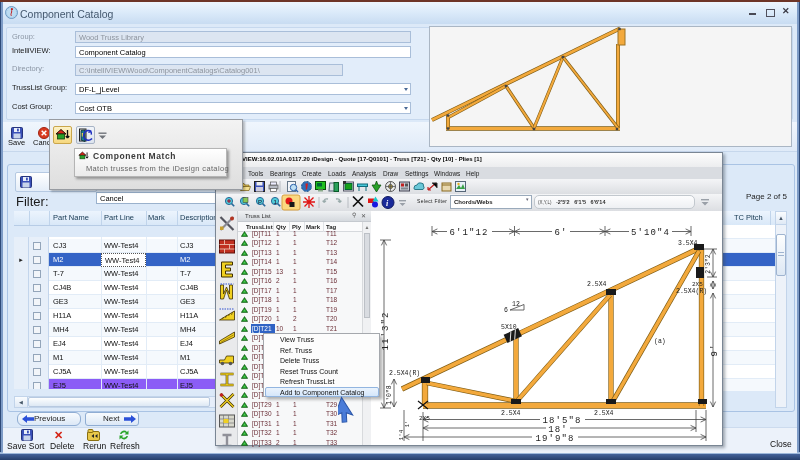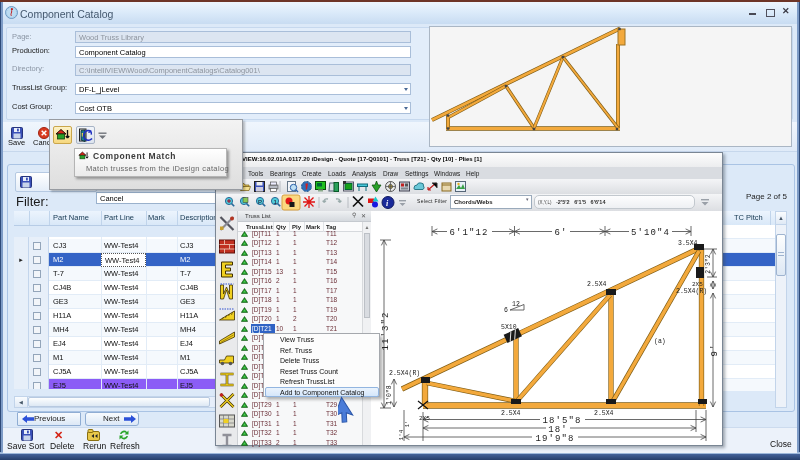--- a/index.html
+++ b/index.html
@@ -18,26 +18,26 @@
     <circle cx="6.5" cy="6.5" r="5" fill="none" stroke="#8ab8dd" stroke-width="0.6" stroke-dasharray="1.2,1.2"></circle>
     <path d="M6 4.2 Q7.5 4.0 7.2 5.5 Q7 6.8 6.4 8 Q6.1 9 7 9.6 L6 10 Q5.2 9.2 5.6 7.8 Q6 6.5 6.2 5.4 Q6.3 4.8 6 4.2 Z" fill="#c22020"></path>
     <circle cx="6.9" cy="3.2" r="1.1" fill="#c22020"></circle>
   </svg>
 <div style="position:absolute;left:20px;top:7.5px;font-size:10.5px;color:#44586e">Component Catalog</div>
 <div style="position:absolute;left:749px;top:13px;width:7px;height:1.5px;background:#4a4a55"></div>
 <div style="position:absolute;left:766px;top:9px;width:7px;height:6px;border:1px solid #50505c"></div>
 <div style="position:absolute;left:782px;top:6px;font-size:9px;color:#3a3a45;font-weight:bold">✕</div>
 <div style="position:absolute;left:3px;top:24px;width:794px;height:98px;background:#dce9f8"></div>
 <div style="position:absolute;left:6px;top:27px;width:787px;height:93px;background:#e2edfa;border:1px solid #c6d8ee;border-radius:2px;box-sizing:border-box"></div>
-<div style="position:absolute;left:12px;top:33px;font-size:7.5px;color:#8b96a4">Page:</div>
+<div style="position:absolute;left:12px;top:33px;font-size:7.5px;color:#8b96a4">Group:</div>
 <div style="position:absolute;left:75px;top:31px;width:336px;height:12px;background:#dce5f1;border:1px solid #a9bed9;font-size:7.5px;color:#8d949e;line-height:11px;padding-left:3px;box-sizing:border-box">Wood Truss Library</div>
-<div style="position:absolute;left:12px;top:47px;font-size:7.5px;color:#1a1a1a">Production:</div>
+<div style="position:absolute;left:12px;top:47px;font-size:7.5px;color:#1a1a1a">IntelliVIEW:</div>
 <div style="position:absolute;left:75px;top:46px;width:336px;height:12px;background:#fff;border:1px solid #a9bed9;font-size:7.5px;color:#000;line-height:11px;padding-left:3px;box-sizing:border-box">Component Catalog</div>
 <div style="position:absolute;left:12px;top:65px;font-size:7.5px;color:#8b96a4">Directory:</div>
-<div style="position:absolute;left:75px;top:64px;width:336px;height:12px;background:#dce5f1;border:1px solid #a9bed9;font-size:7.5px;color:#8d949e;line-height:11px;padding-left:3px;box-sizing:border-box">C:\IntelliVIEW\Wood\ComponentCatalogs\Catalog001\</div>
+<div style="position:absolute;left:75px;top:64px;width:268px;height:12px;background:#dce5f1;border:1px solid #a9bed9;font-size:7.5px;color:#8d949e;line-height:11px;padding-left:3px;box-sizing:border-box">C:\IntelliVIEW\Wood\ComponentCatalogs\Catalog001\</div>
 <div style="position:absolute;left:12px;top:84px;font-size:7.5px;color:#1a1a1a">TrussList Group:</div>
 <div style="position:absolute;left:75px;top:83px;width:336px;height:12px;background:#fff;border:1px solid #a9bed9;font-size:7.5px;color:#000;line-height:11px;padding-left:3px;box-sizing:border-box">DF-L_jLevel</div>
 <div style="position:absolute;left:404px;top:88px;width:0;height:0;border-left:2.5px solid transparent;border-right:2.5px solid transparent;border-top:3px solid #4a6a96"></div>
 <div style="position:absolute;left:12px;top:103px;font-size:7.5px;color:#1a1a1a">Cost Group:</div>
 <div style="position:absolute;left:75px;top:102px;width:336px;height:12px;background:#fff;border:1px solid #a9bed9;font-size:7.5px;color:#000;line-height:11px;padding-left:3px;box-sizing:border-box">Cost OTB</div>
 <div style="position:absolute;left:404px;top:107px;width:0;height:0;border-left:2.5px solid transparent;border-right:2.5px solid transparent;border-top:3px solid #4a6a96"></div>
 <div style="position:absolute;left:3px;top:122px;width:794px;height:29px;background:linear-gradient(#f0f6fd,#dfeaf8);border-bottom:1px solid #c6d7ec"></div>
 <div style="position:absolute;left:11px;top:127px;width:12px;height:12px">
     <svg width="12" height="12">
       <rect x="0.5" y="0.5" width="11" height="11" rx="1" fill="#3a50b8" stroke="#25337c"></rect>
@@ -236,21 +236,21 @@
     <div style="position:absolute;left:0;top:112px;width:75px;height:14px;background:#ffffff;border-bottom:1px solid #e2ecf7;box-sizing:border-box"></div>
     <div style="position:absolute;left:0;top:126px;width:75px;height:14px;background:#f5f9fd;border-bottom:1px solid #e2ecf7;box-sizing:border-box"></div>
     <div style="position:absolute;left:0;top:140px;width:75px;height:14px;background:#ffffff;border-bottom:1px solid #e2ecf7;box-sizing:border-box"></div>
     <div style="position:absolute;left:0;top:154px;width:75px;height:14px;background:#f5f9fd;border-bottom:1px solid #e2ecf7;box-sizing:border-box"></div>
   </div>
 <div style="position:absolute;left:775px;top:211px;width:12px;height:197px;background:#edf2f9;border:1px solid #c2d4ea;box-sizing:border-box"></div>
 <div style="position:absolute;left:776px;top:212px;width:10px;height:12px;background:linear-gradient(#fafcfe,#dfe9f5);border-bottom:1px solid #c2d4ea;font-size:6px;color:#456;line-height:12px;text-align:center">▲</div>
 <div style="position:absolute;left:776px;top:234px;width:10px;height:42px;background:linear-gradient(#fdfefe,#dde8f4);border:1px solid #9fb4d0;border-radius:2px;box-sizing:border-box;"></div>
 <div style="position:absolute;left:778px;top:252px;width:6px;height:1px;background:#9fb4d0"></div>
 <div style="position:absolute;left:778px;top:255px;width:6px;height:1px;background:#9fb4d0"></div>
-<div style="position:absolute;left:17px;top:412px;width:64px;height:14px;background:linear-gradient(#f8fbfe,#dce8f6);border:1px solid #8fadd3;border-radius:1px;box-sizing:border-box;font-size:8px;color:#222;text-align:left;line-height:12px;padding-left:16px;">Previous</div>
+<div style="position:absolute;left:17px;top:412px;width:64px;height:14px;background:linear-gradient(#f8fbfe,#dce8f6);border:1px solid #8fadd3;border-radius:6px;box-sizing:border-box;font-size:8px;color:#222;text-align:left;line-height:12px;padding-left:16px;">Previous</div>
 <svg style="position:absolute;left:22px;top:415px" width="12" height="8">
     <path d="M5 0 L5 2.2 L12 2.2 L12 5.8 L5 5.8 L5 8 L0 4 Z" fill="#2b50d8"></path>
   </svg>
 <div style="position:absolute;left:85px;top:412px;width:54px;height:14px;background:linear-gradient(#f8fbfe,#dce8f6);border:1px solid #8fadd3;border-radius:3px;box-sizing:border-box;font-size:8px;color:#222;text-align:left;line-height:12px;padding-left:17px;">Next</div>
 <svg style="position:absolute;left:124px;top:415px" width="12" height="8">
     <path d="M7 0 L7 2.2 L0 2.2 L0 5.8 L7 5.8 L7 8 L12 4 Z" fill="#2b50d8"></path>
   </svg>
 <div style="position:absolute;left:3px;top:427px;width:794px;height:25px;background:#ecf2fa;border-top:1px solid #ccdbee"></div>
 <div style="position:absolute;left:21px;top:429px;width:12px;height:12px">
     <svg width="12" height="12">

